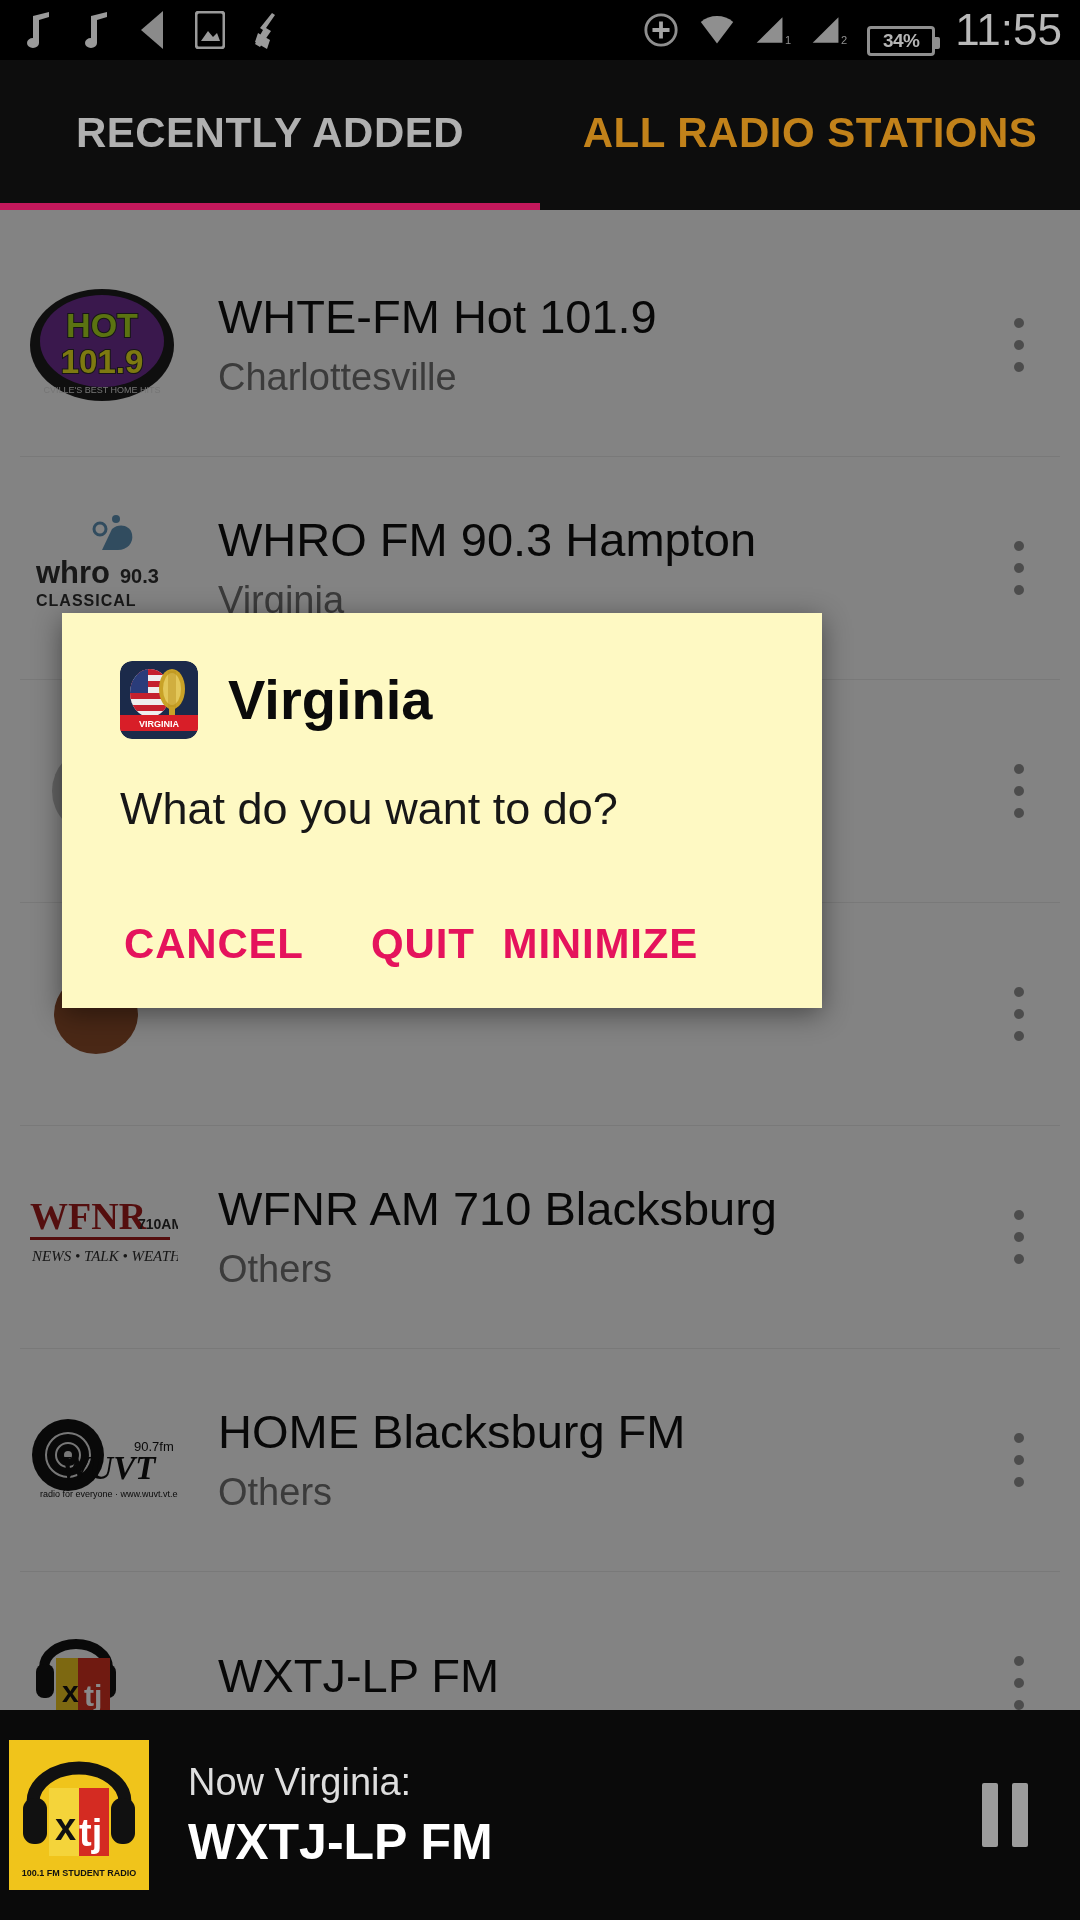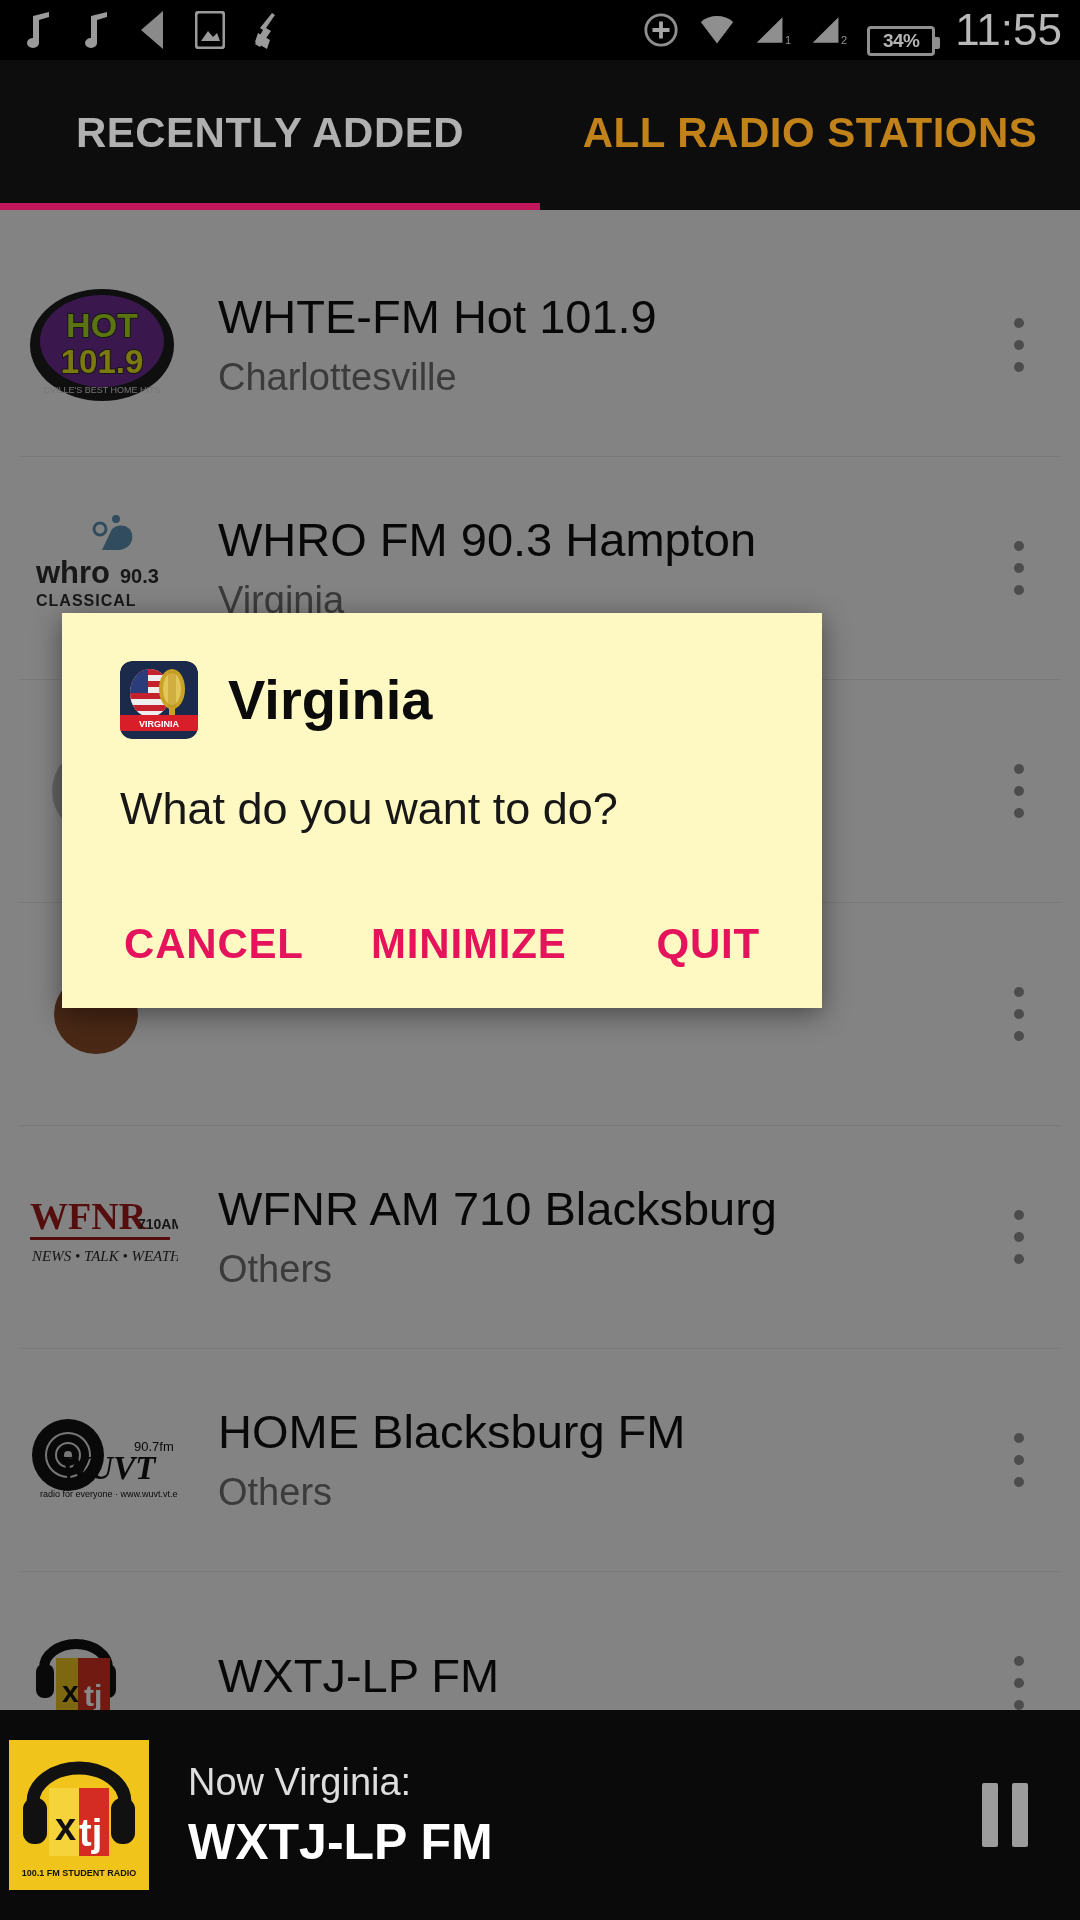--- a/index.html
+++ b/index.html
@@ -381,22 +381,22 @@
         </g>
         <rect x="0" y="54" width="78" height="16" fill="#d81e28"></rect>
         <text x="39" y="66" font-size="9" font-weight="bold" fill="#fff" text-anchor="middle" font-family="Liberation Sans, sans-serif">VIRGINIA</text>
       </svg>
     </span>
     <span id="dlg-title">Virginia</span>
   </div>
   <div id="dlg-msg">What do you want to do?</div>
   <div id="dlg-actions">
     <button class="dlgbtn" id="btn-cancel">CANCEL</button>
+    <button class="dlgbtn" id="btn-quit">QUIT</button>
     <button class="dlgbtn" id="btn-minimize">MINIMIZE</button>
-    <button class="dlgbtn" id="btn-quit">QUIT</button>
   </div>
 </div>
 
 <div id="nowplaying">
   <div id="np-art">
     <svg width="140" height="150" viewBox="0 0 140 150">
       <rect width="140" height="150" fill="#f0c41b"></rect>
       <path d="M24 62a46 34 0 0 1 92 0" fill="none" stroke="#111" stroke-width="13"></path>
       <rect x="14" y="58" width="24" height="46" rx="11" fill="#111"></rect>
       <rect x="102" y="58" width="24" height="46" rx="11" fill="#111"></rect>

